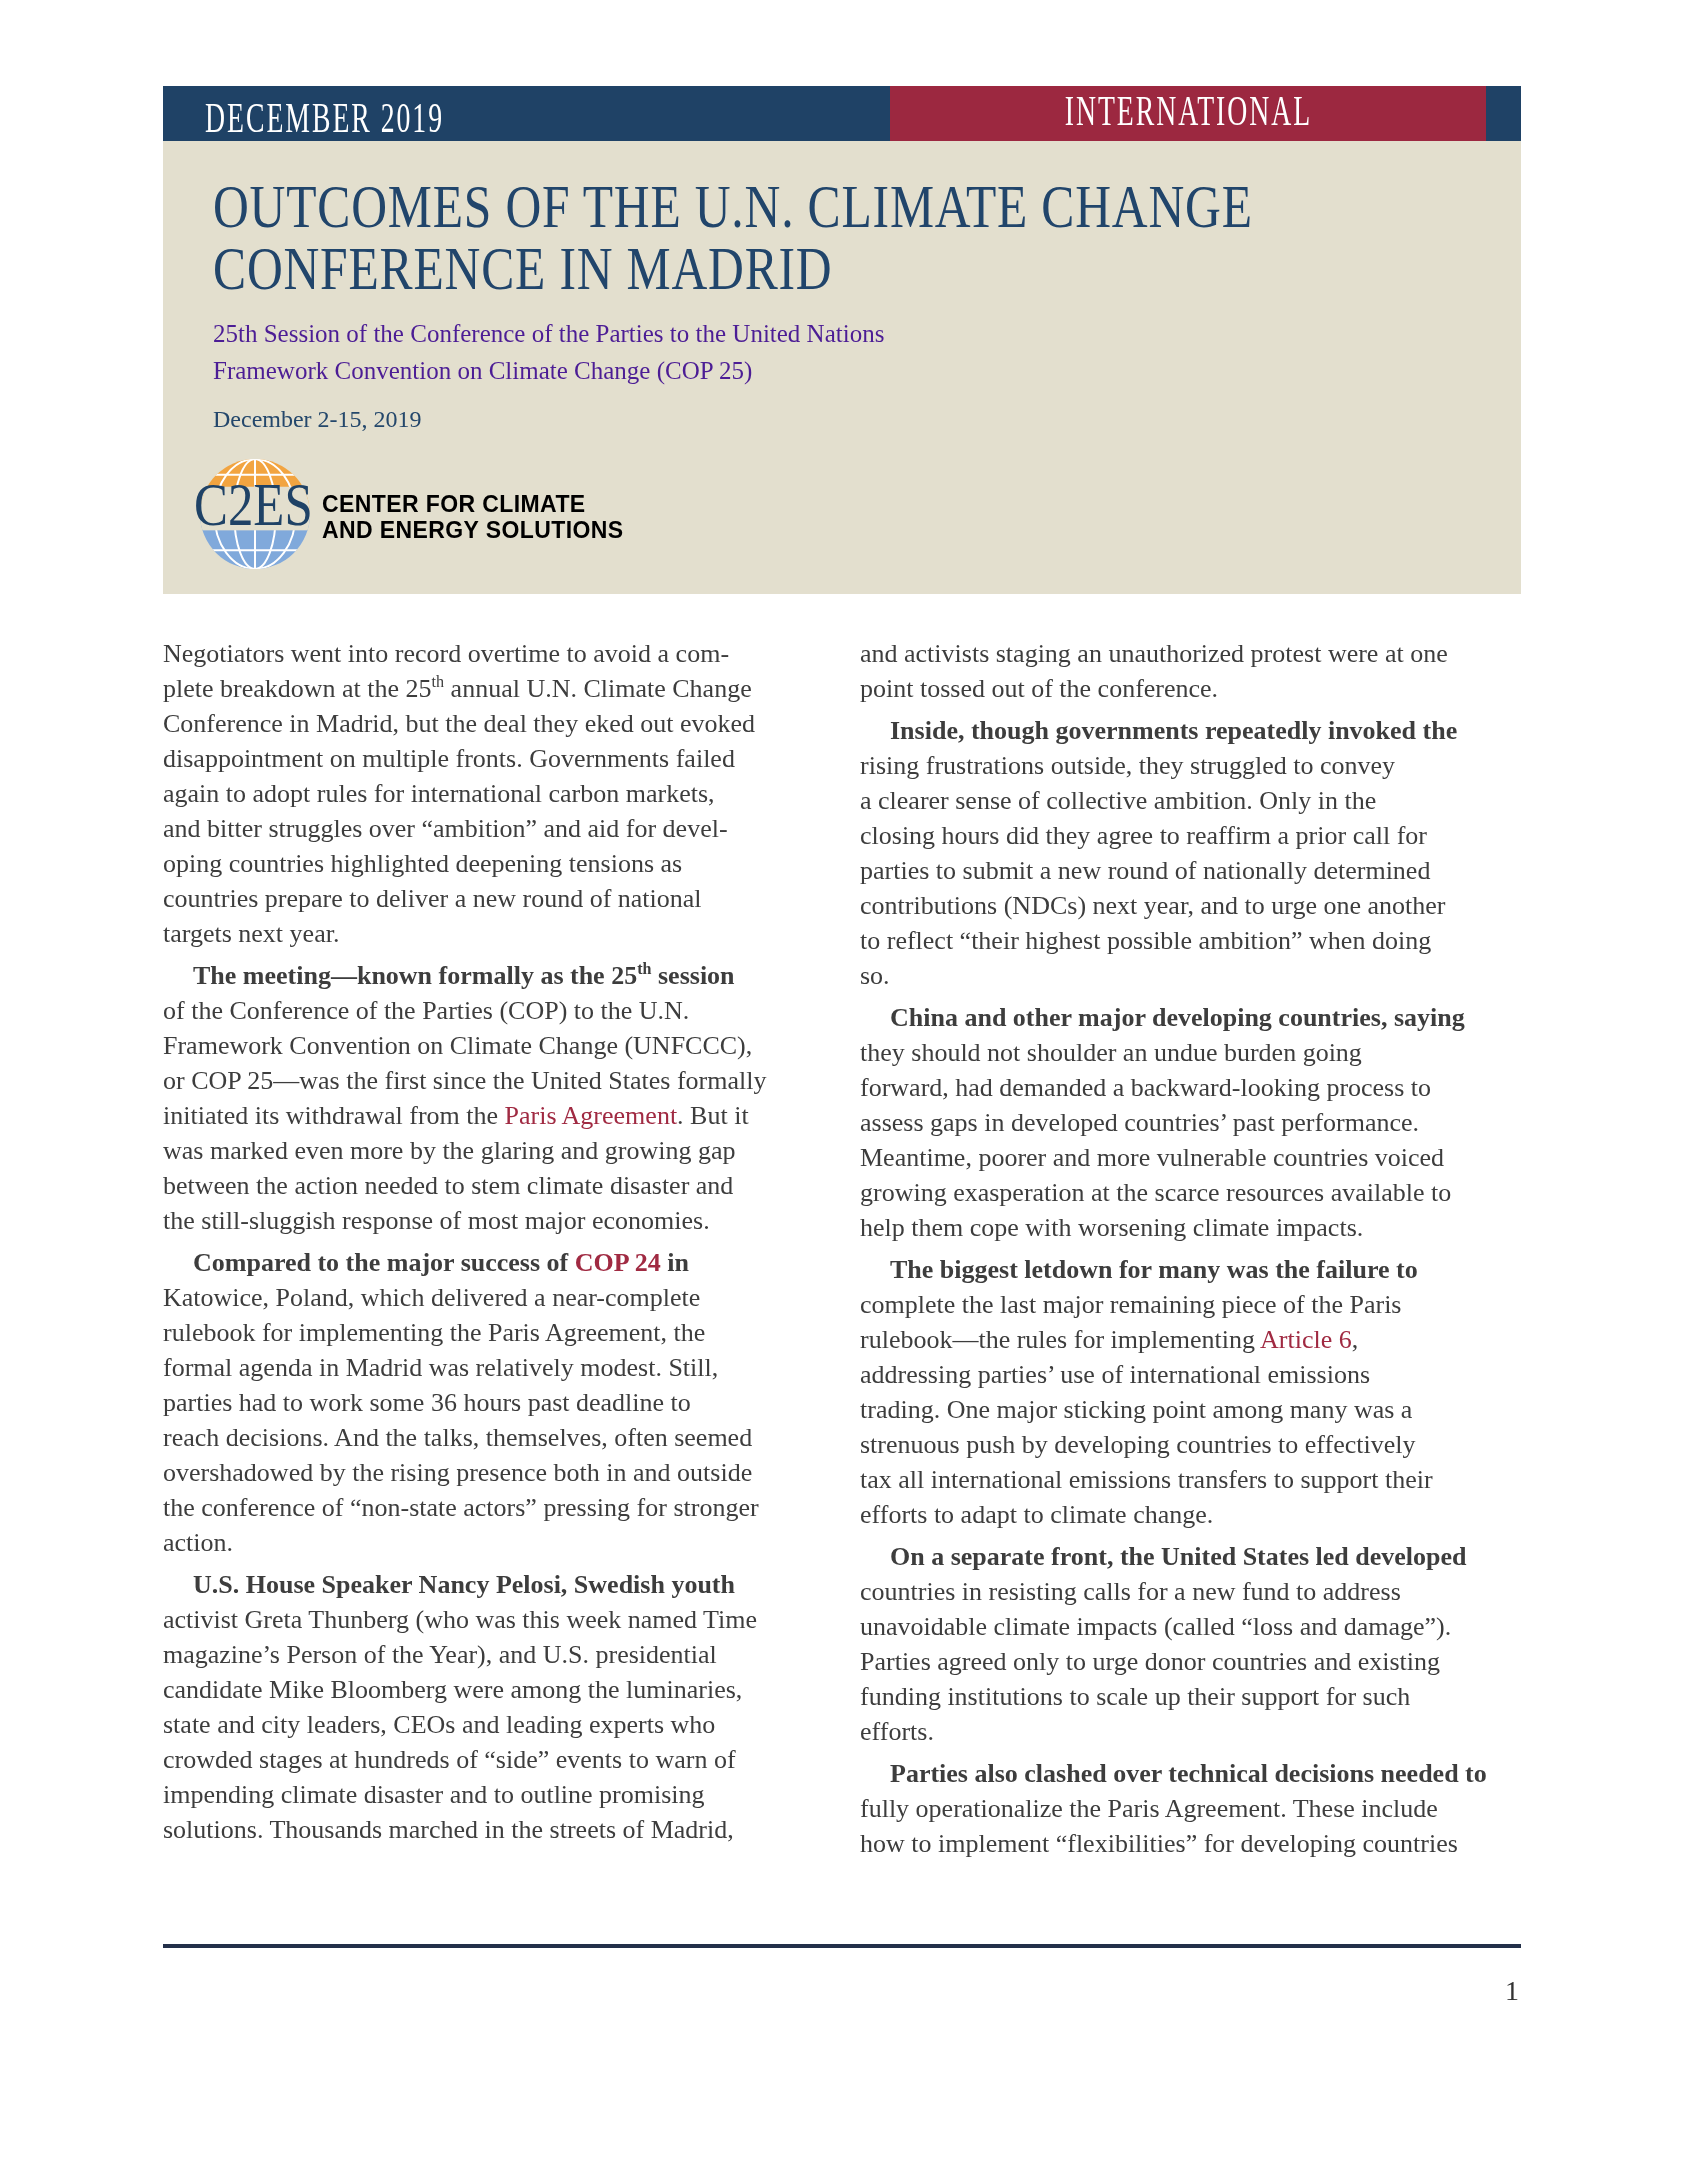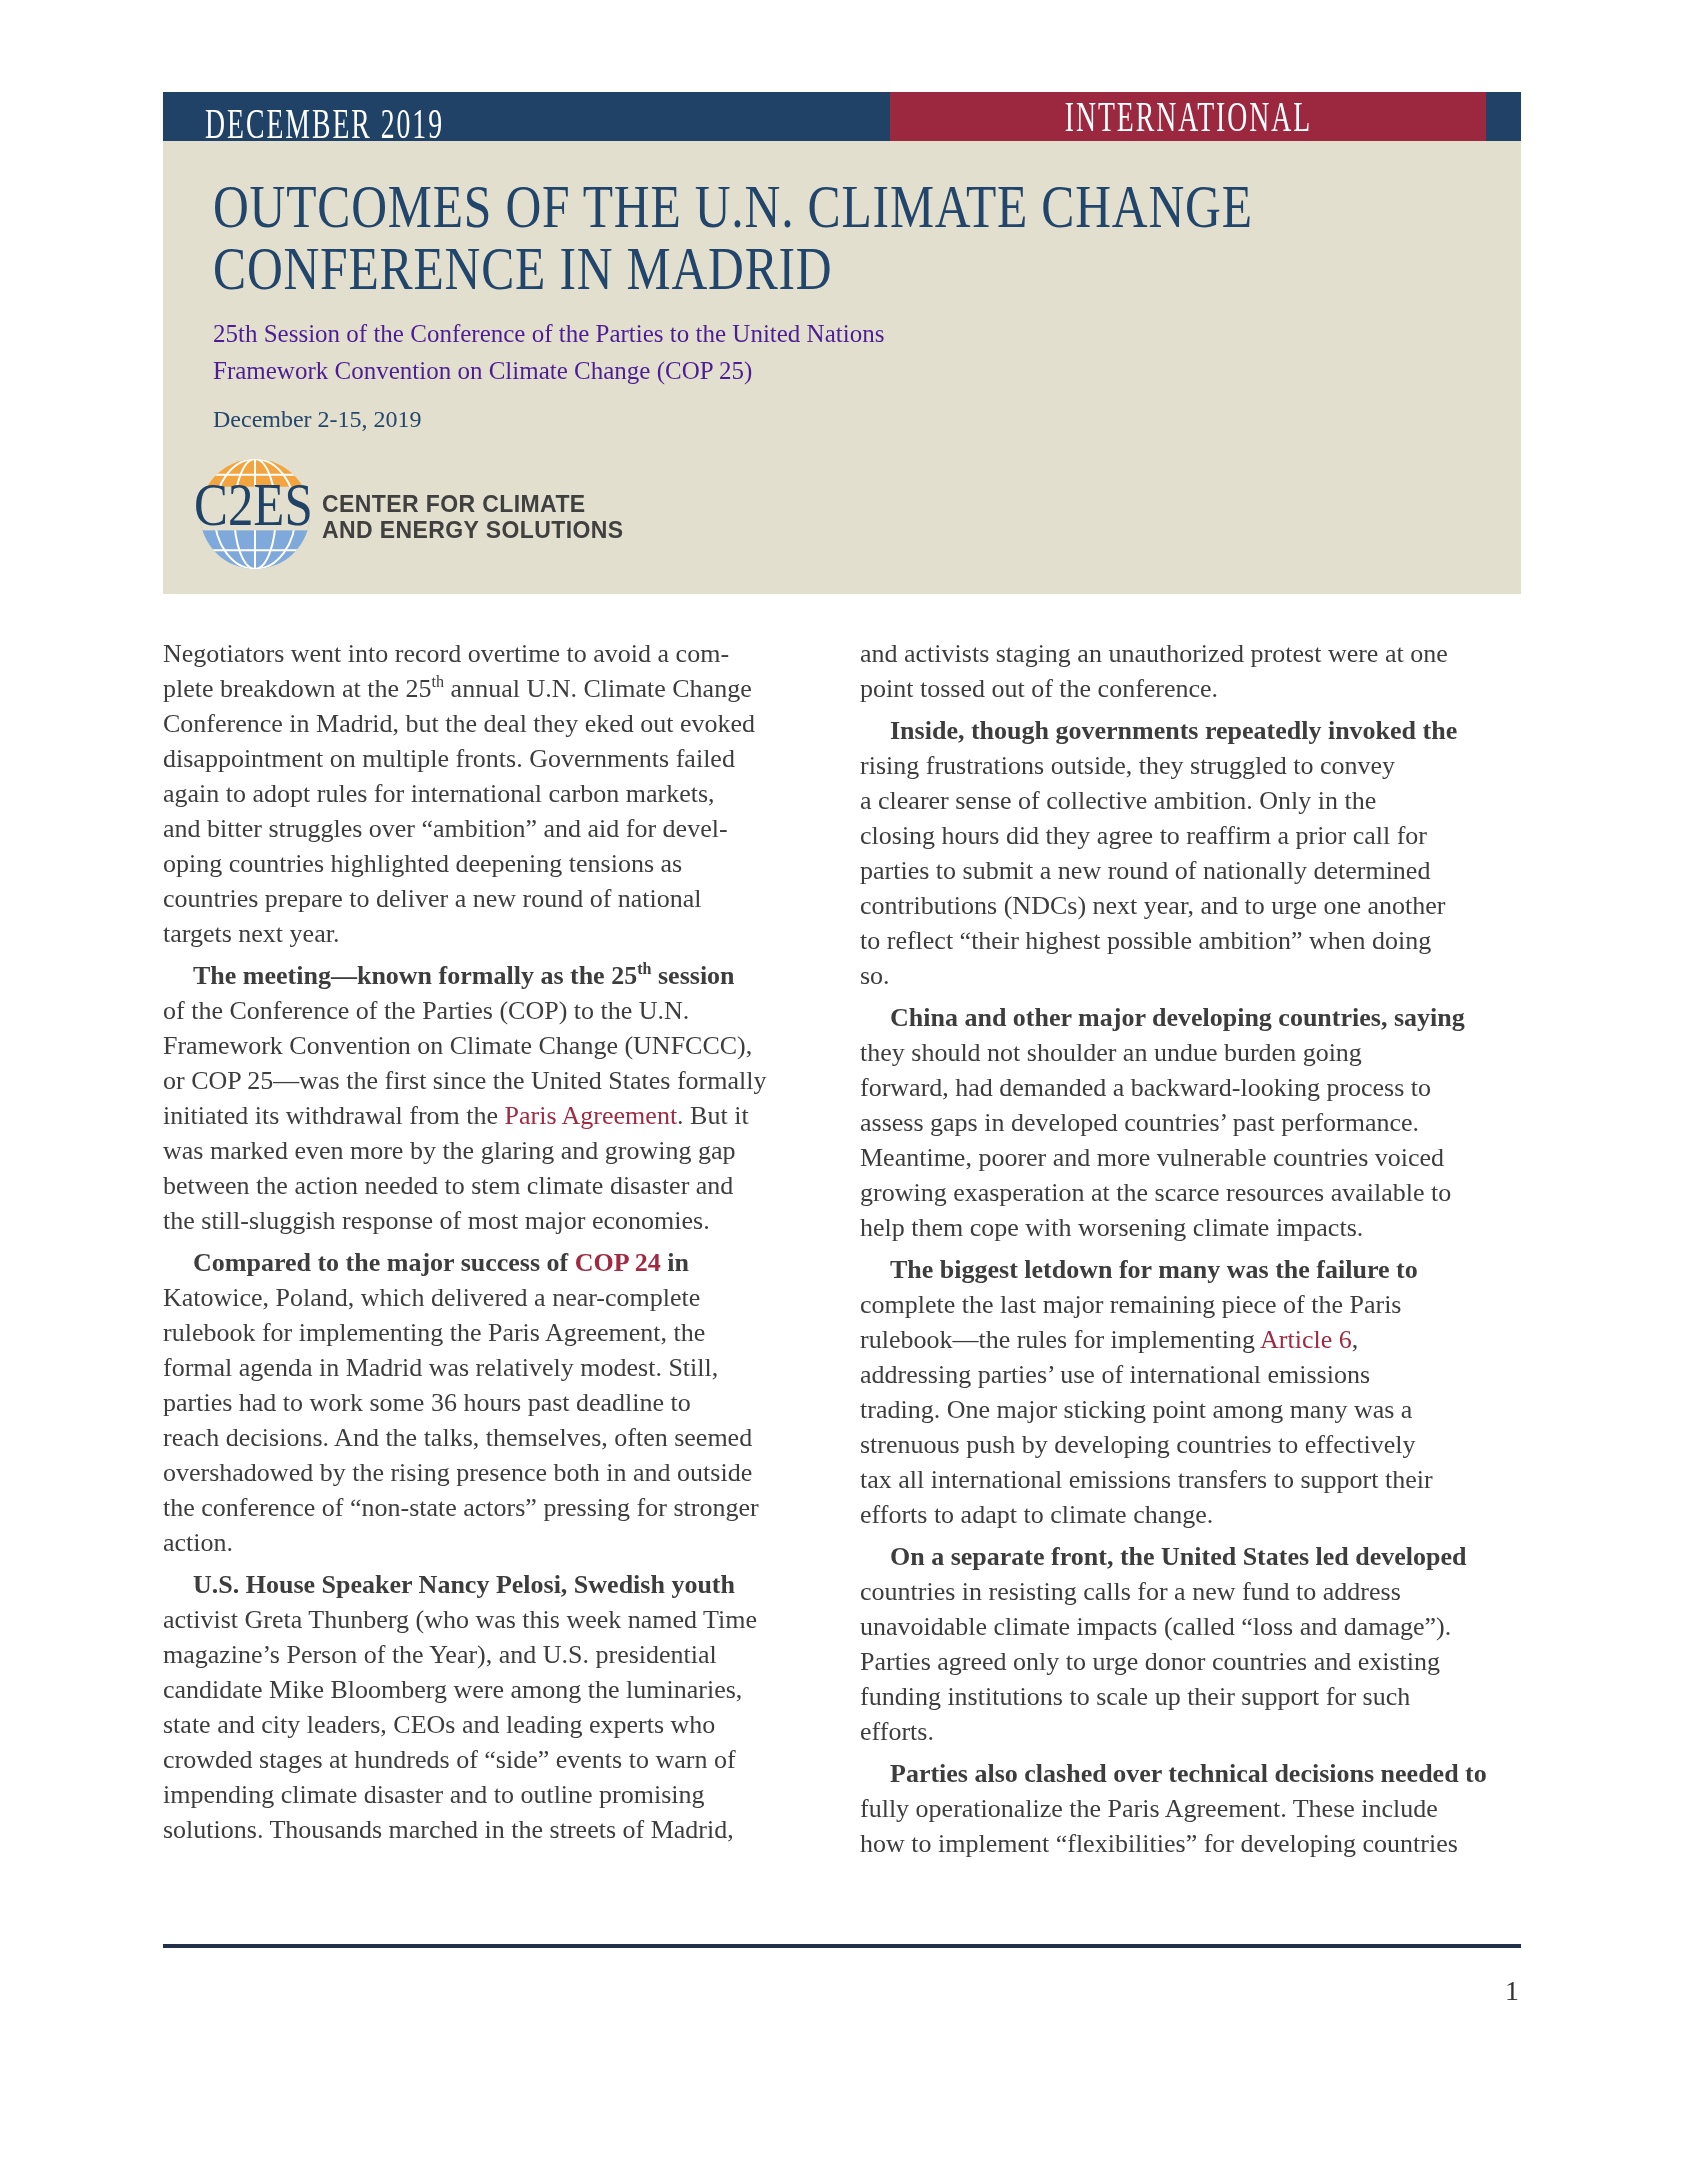--- a/index.html
+++ b/index.html
@@ -1,21 +1,21 @@
 <!DOCTYPE html>
 <html><head>
 <meta charset="utf-8">
 <style>
   html,body { margin:0; padding:0; background:#ffffff; }
   .page {
     position:relative; width:1683px; height:2178px; background:#ffffff;
     font-family:"Liberation Serif","DejaVu Serif",serif; overflow:hidden;
   }
   
-  .masthead { position:absolute; left:163px; top:92px; width:1358px; height:64px; display:flex; }
+  .masthead { position:absolute; left:163px; top:86px; width:1358px; height:64px; display:flex; }
   .masthead-left  { width:728px; background:#1f4266; display:flex; align-items:center; padding-left:42px; box-sizing:border-box; }
   .masthead-right { width:596px; background:#9c2840; display:flex; justify-content:center; }
   .masthead-endcap{ width:35px; background:#1f4266; }
   .bar-label {
     color:#ffffff; font-size:42px; line-height:50px; letter-spacing:3px;
     font-family:"Liberation Serif",serif; font-weight:400;
     display:inline-block; transform:scaleX(0.66); white-space:nowrap;
   }
   .masthead-left  .bar-label { transform-origin:0 50%; }
   .masthead-right .bar-label { transform-origin:50% 50%; }
@@ -31,21 +31,21 @@
   .date-range { margin-top:14px; color:#24476b; font-size:24px; line-height:32px; }
   
   .logo { position:absolute; left:37px; top:318px; width:515px; height:110px; }
   .logo svg { position:absolute; left:0; top:0; }
   .logo-acronym {
     position:absolute; left:-6px; top:14px; color:#1f4266;
     font-size:62px; line-height:1; font-weight:400;
     transform:scaleX(0.82); transform-origin:0 0; white-space:nowrap;
   }
   .logo-name {
-    position:absolute; left:122px; top:32px; color:#404040;
+    position:absolute; left:122px; top:32px; color:#000000;
     font-family:"Liberation Sans","DejaVu Sans",sans-serif; font-weight:bold;
     font-size:23px; line-height:26px; letter-spacing:0.4px; white-space:nowrap;
   }
   
   .body-columns { position:absolute; left:163px; top:636px; width:1358px; display:flex; gap:36px; }
   .col { width:661px; }
   .para { margin:0 0 7px 0; color:#3d3d3d; font-size:26px; line-height:35px; }
   .para:last-child { margin-bottom:0; }
   .line { display:block; white-space:nowrap; }
   .para.indent .line:first-child { padding-left:30px;font-weight:bold; }

